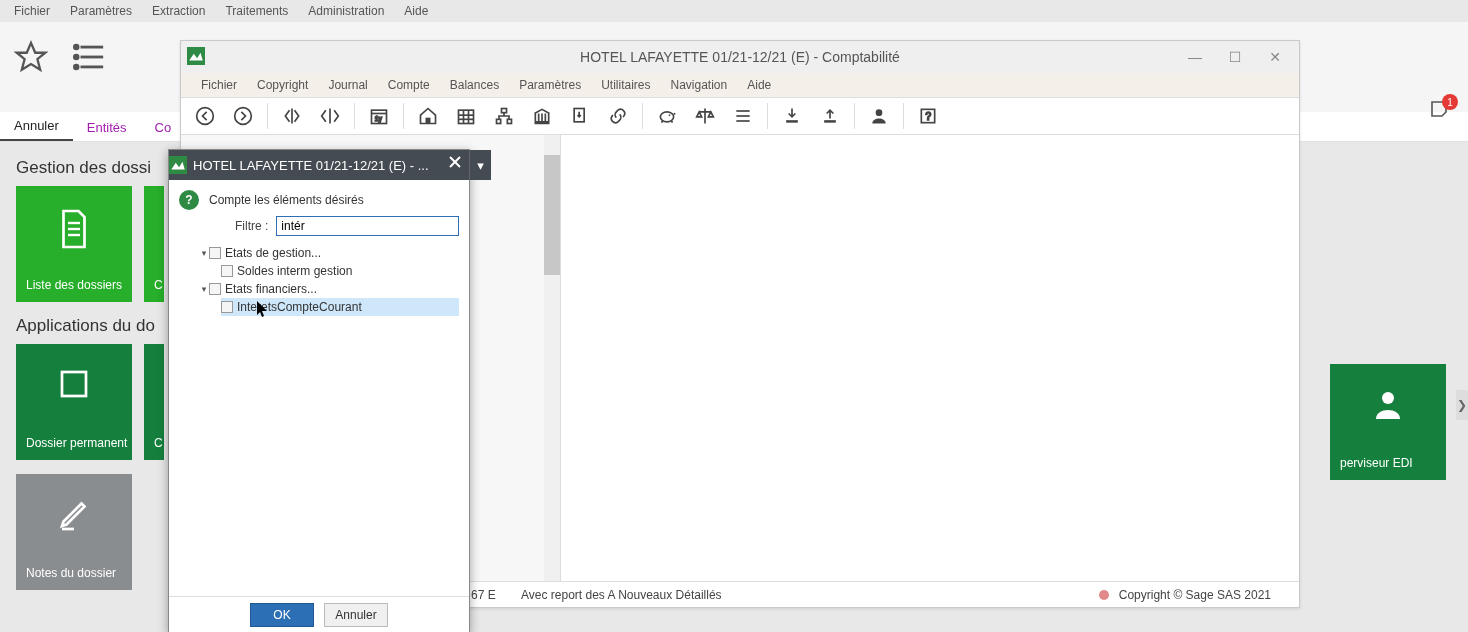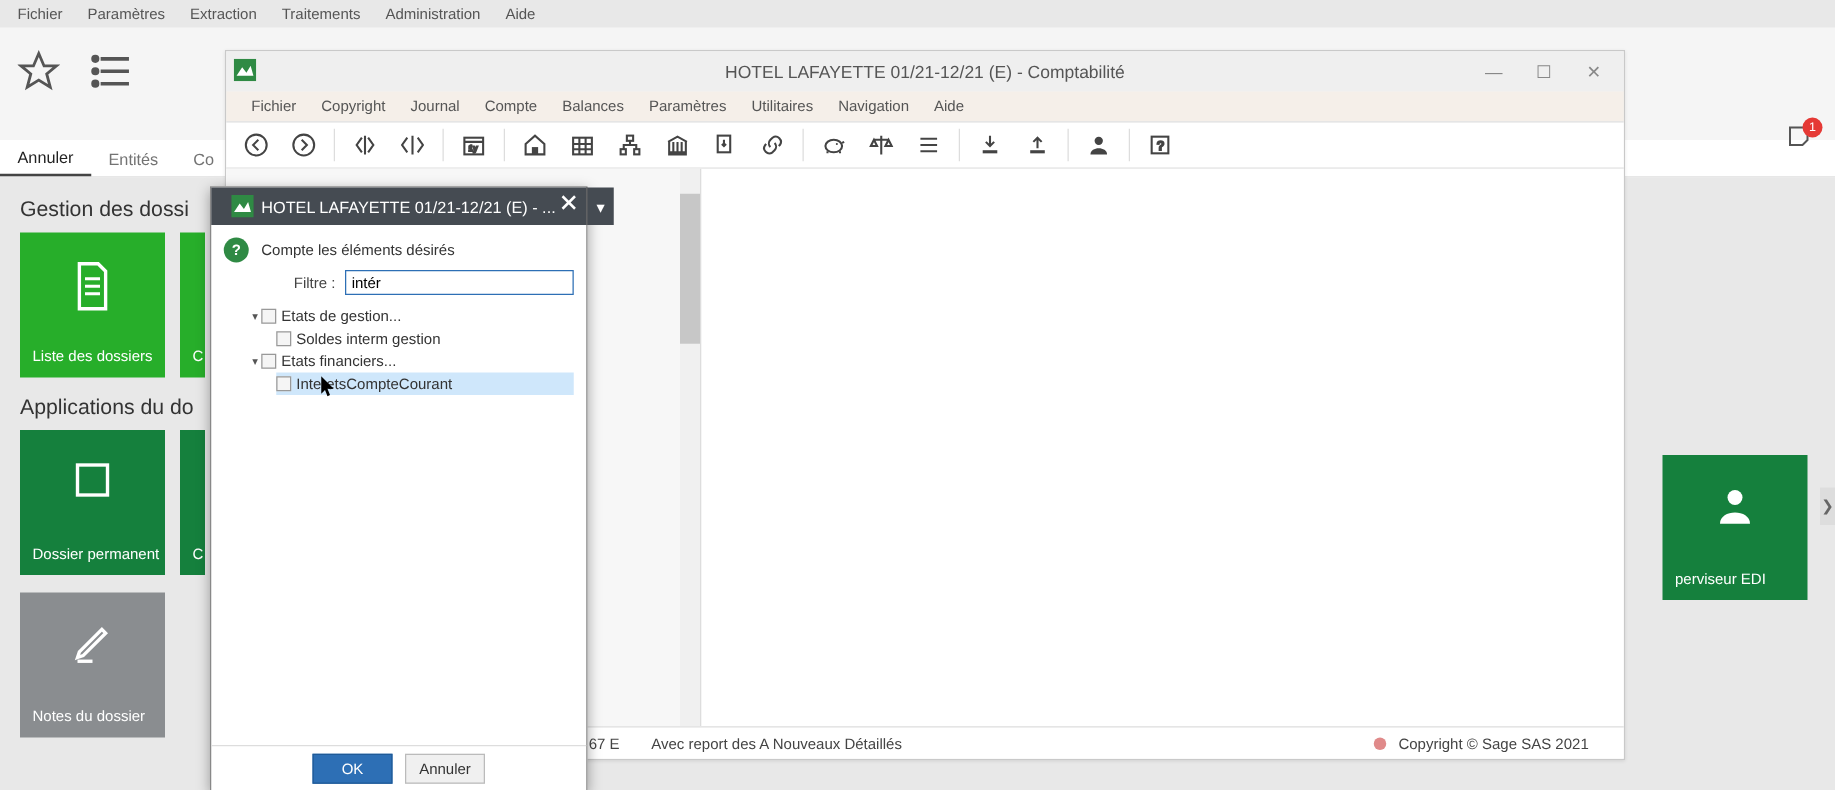--- a/index.html
+++ b/index.html
@@ -11,21 +11,21 @@
 
   
   .header-band { height: 90px; background: #f5f5f5; display: flex; align-items: flex-start; padding: 18px 0 0 14px; position: relative; }
   .star-icon svg, .list-icon svg { width: 34px; height: 34px; }
   .header-band .hicon { margin-right: 24px; color: #444; cursor: pointer; }
   .notif { position: absolute; right: 14px; bottom: -12px; width: 26px; height: 26px; }
   .notif .dot { position: absolute; right: -4px; top: -4px; width: 16px; height: 16px; background: #e53935; border-radius: 50%; color: #fff; font-size: 10px; display: flex; align-items: center; justify-content: center; }
 
   
   .tabs { height: 30px; background: #fff; display: flex; align-items: flex-end; font-size: 13px; border-bottom: 1px solid #e0e0e0; }
-  .tabs .tab { padding: 6px 14px; color: #737373; cursor: pointer; }
+  .tabs .tab { padding: 6px 14px; color: #a21caf; cursor: pointer; }
   .tabs .tab.active { color: #222; border-bottom: 2px solid #444; font-weight: 500; }
 
   
   .main-area { padding: 10px 16px; position: relative; }
   .section-title { font-size: 17px; color: #333; margin: 6px 0 8px 0; }
   .tiles { display: flex; gap: 12px; margin-bottom: 14px; }
   .tile { width: 116px; height: 116px; display: flex; flex-direction: column; align-items: center; justify-content: flex-end; padding-bottom: 10px; color: #fff; font-size: 12px; text-align: center; cursor: pointer; position: relative; }
   .tile.green { background: #27ae2a; }
   .tile.blue  { background: #15803d; }
   .tile.grey  { background: #8a8d90; }
@@ -51,21 +51,21 @@
   .child-body .scroll .thumb { width: 100%; height: 120px; background: #c7c7c7; margin-top: 20px; }
   .child-status { height: 26px; border-top: 1px solid #ddd; display: flex; align-items: center; font-size: 12px; color: #444; padding: 0 10px; background: #fff; position: relative; }
   .child-status .red-dot { width: 10px; height: 10px; border-radius: 50%; background: #e08a8a; margin-right: 10px; }
   .child-status .copyright { position: absolute; right: 28px; }
   .child-status .report { position: absolute; left: 340px; }
   .child-status .code { position: absolute; left: 290px; }
   .child-status .red-wrap { position: absolute; right: 180px; display:flex; align-items:center; }
 
   
   .modal { position: absolute; left: 168px; top: 149px; width: 302px; height: 484px; background: #fff; border: 1px solid #888; box-shadow: 0 3px 10px rgba(0,0,0,0.35); display:flex; flex-direction: column; }
-  .modal-title { height: 30px; background: #454b52; color: #fff; display: flex; align-items: center; padding-left: 16px; font-size: 13px; position: relative; }
+  .modal-title { height: 30px; background: #454b52; color: #fff; display: flex; align-items: center; padding-left: 0; font-size: 13px; position: relative; }
   .modal-title .logo { width: 18px; height: 18px; margin-right: 6px; }
   .modal-title .mclose { position: absolute; right: 6px; top: 4px; cursor: pointer; }
   .modal-title .mdrop { position: absolute; right: -22px; top: 0; width: 22px; height: 30px; background:#454b52; color:#fff; display:flex; align-items:center; justify-content:center; cursor:pointer; border-left:1px solid #666; }
   .modal-body { flex:1; padding: 10px 10px; font-size: 12px; color: #333; }
   .modal-body .row1 { display: flex; align-items: center; margin-bottom: 6px; }
   .modal-body .info-icon { width: 20px; height: 20px; border-radius: 50%; background: #2f8a44; color: #fff; display:flex; align-items:center; justify-content:center; margin-right: 10px; font-size: 12px; font-weight:bold; }
   .modal-body .filter-row { display: flex; align-items: center; margin: 4px 0 8px 28px; }
   .modal-body .filter-row label { margin-right: 8px; color:#444;margin-left:28px; }
   .modal-body .filter-row input { flex:1; border: 1px solid #2d6fb5; padding: 2px 4px; font-size: 12px; height: 20px; }
   .tree { margin-left: 20px; }

